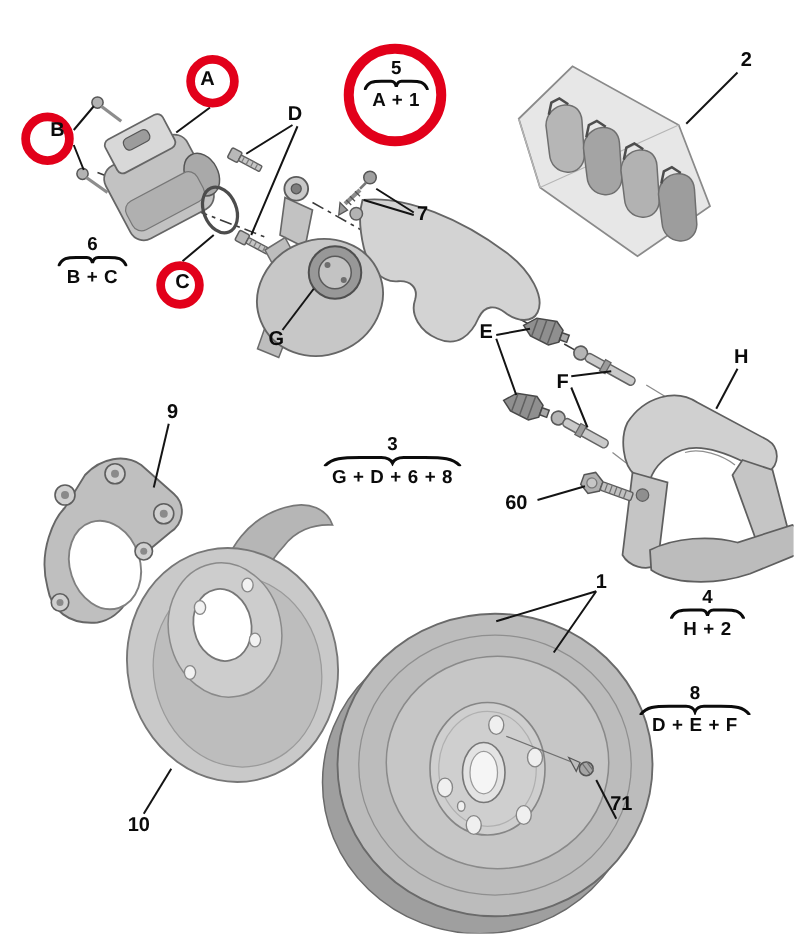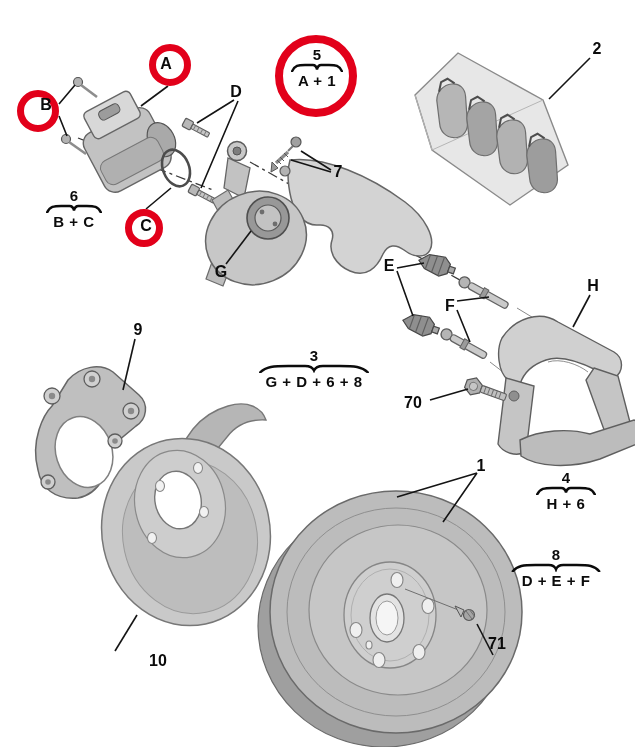--- a/index.html
+++ b/index.html
@@ -272,22 +272,22 @@
   <div class="callout" style="left:146px;top:226px;">C</div>
   <div class="callout" style="left:236px;top:92px;">D</div>
   <div class="callout" style="left:389px;top:266px;">E</div>
   <div class="callout" style="left:450px;top:306px;">F</div>
   <div class="callout" style="left:221px;top:272px;">G</div>
   <div class="callout" style="left:593px;top:286px;">H</div>
   <div class="callout" style="left:481px;top:466px;">1</div>
   <div class="callout" style="left:597px;top:49px;">2</div>
   <div class="callout" style="left:338px;top:172px;">7</div>
   <div class="callout" style="left:138px;top:330px;">9</div>
-  <div class="callout" style="left:111px;top:661px;margin-left:47px;">10</div>
-  <div class="callout" style="left:413px;top:403px;">70</div>
+  <div class="callout" style="left:111px;top:661px;">10</div>
+  <div class="callout" style="left:413px;top:403px;">60</div>
   <div class="callout" style="left:497px;top:644px;">71</div>
 
   <div class="group-label" style="left:284px;top:47px;width:66px;">
     <div class="gnum">5</div>
     <svg class="gbrace" style="width:52px;" viewBox="0 0 100 14" preserveAspectRatio="none">
       <path d="M2,13 C7,4 14,3 27,3 L42,3 C47,3 49,6 50,10 C51,6 53,3 58,3 L73,3 C86,3 93,4 98,13" fill="none" stroke="#0b0b0b" stroke-width="2.4" stroke-linecap="round" vector-effect="non-scaling-stroke"></path>
     </svg>
     <div class="gformula">A + 1</div>
   </div>
 
@@ -305,21 +305,21 @@
       <path d="M2,13 C7,4 14,3 27,3 L42,3 C47,3 49,6 50,10 C51,6 53,3 58,3 L73,3 C86,3 93,4 98,13" fill="none" stroke="#0b0b0b" stroke-width="2.4" stroke-linecap="round" vector-effect="non-scaling-stroke"></path>
     </svg>
     <div class="gformula">G + D + 6 + 8</div>
   </div>
 
   <div class="group-label" style="left:533px;top:470px;width:66px;">
     <div class="gnum">4</div>
     <svg class="gbrace" style="width:60px;" viewBox="0 0 100 14" preserveAspectRatio="none">
       <path d="M2,13 C7,4 14,3 27,3 L42,3 C47,3 49,6 50,10 C51,6 53,3 58,3 L73,3 C86,3 93,4 98,13" fill="none" stroke="#0b0b0b" stroke-width="2.4" stroke-linecap="round" vector-effect="non-scaling-stroke"></path>
     </svg>
-    <div class="gformula">H + 6</div>
+    <div class="gformula">H + 2</div>
   </div>
 
   <div class="group-label" style="left:509px;top:547px;width:94px;">
     <div class="gnum">8</div>
     <svg class="gbrace" style="width:90px;" viewBox="0 0 100 14" preserveAspectRatio="none">
       <path d="M2,13 C7,4 14,3 27,3 L42,3 C47,3 49,6 50,10 C51,6 53,3 58,3 L73,3 C86,3 93,4 98,13" fill="none" stroke="#0b0b0b" stroke-width="2.4" stroke-linecap="round" vector-effect="non-scaling-stroke"></path>
     </svg>
     <div class="gformula">D + E + F</div>
   </div>
 

